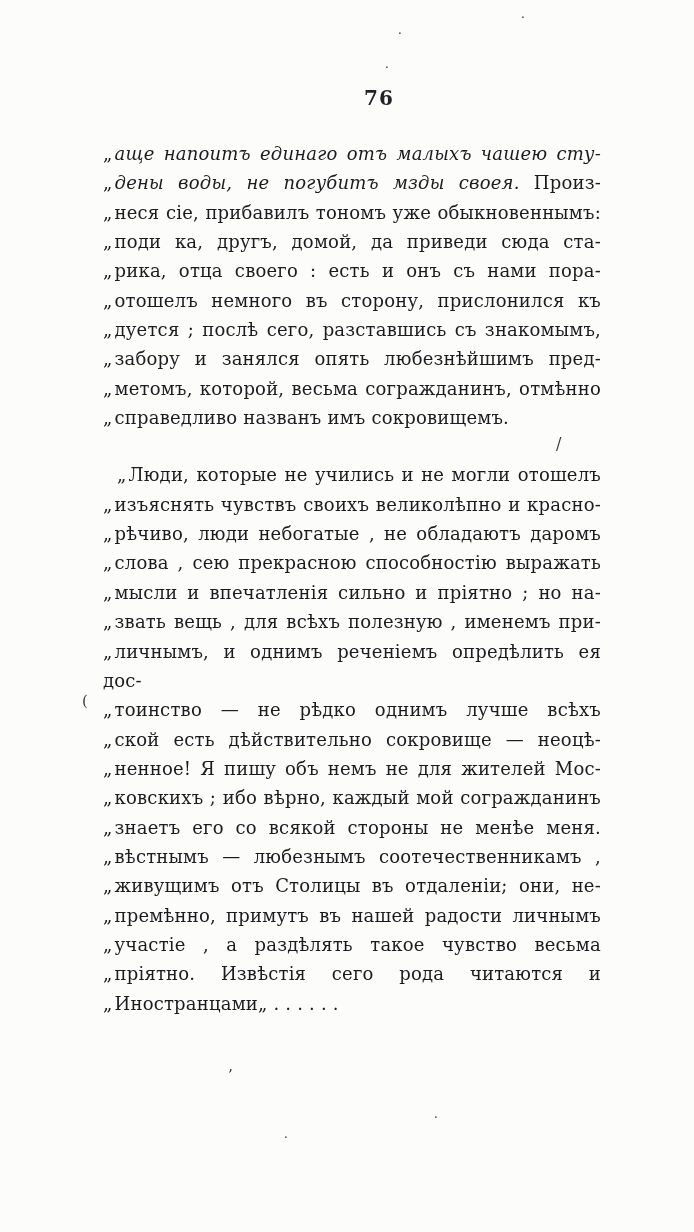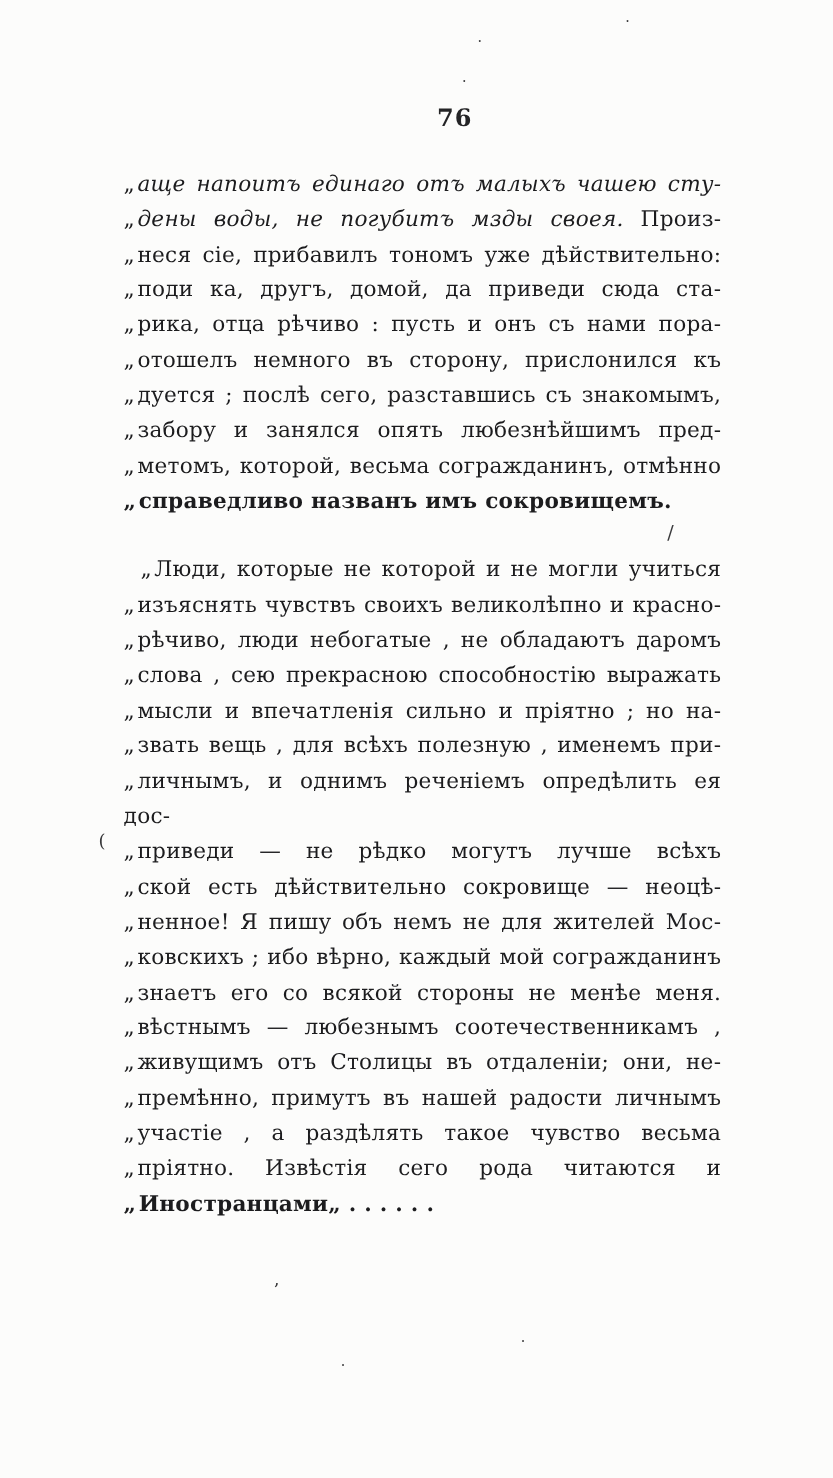--- a/index.html
+++ b/index.html
@@ -24,21 +24,21 @@
   .para.p2{margin-top:28px;}
   .line{
     font-size:18px;
     line-height:29.35px;
     text-align:justify;
     text-align-last:justify;
     letter-spacing:0.2px;
     white-space:nowrap; 
   }
   .line{white-space:normal;} 
-  .line.end{text-align-last:left;font-weight:bold;}
+  .line.end{text-align-last:left;}
   .line.indent{text-indent:14px;}
   .qm{padding-right:2px;}
   .it{font-style:italic;}
   .art{
     position:absolute;
     font-size:12px;color:#3a3a3c;
     font-family:"DejaVu Serif",serif;
     line-height:1;
   }
 </style>
@@ -47,39 +47,39 @@
 
 <div class="page">
 
   <div class="pageno">76</div>
 
   <div class="textblock">
 
     <div class="para p1">
       <div class="line"><span class="qm">„</span><span class="it">аще напоитъ единаго отъ малыхъ чашею сту-</span><span class="ro"></span></div>
       <div class="line"><span class="qm">„</span><span class="it">дены воды, не погубитъ мзды своея.</span><span class="ro"> Произ-</span></div>
-      <div class="line"><span class="qm">„</span><span class="it"></span><span class="ro">неся сіе, прибавилъ тономъ уже дѣйствительно:</span></div>
+      <div class="line"><span class="qm">„</span><span class="it"></span><span class="ro">неся сіе, прибавилъ тономъ уже обыкновеннымъ:</span></div>
       <div class="line"><span class="qm">„</span><span class="it"></span><span class="ro">поди ка, другъ, домой, да приведи сюда ста-</span></div>
-      <div class="line"><span class="qm">„</span><span class="it"></span><span class="ro">рика, отца рѣчиво : пусть и онъ съ нами пора-</span></div>
+      <div class="line"><span class="qm">„</span><span class="it"></span><span class="ro">рика, отца своего : есть и онъ съ нами пора-</span></div>
       <div class="line"><span class="qm">„</span><span class="it"></span><span class="ro">отошелъ немного въ сторону, прислонился къ</span></div>
       <div class="line"><span class="qm">„</span><span class="it"></span><span class="ro">дуется ; послѣ сего, разставшись съ знакомымъ,</span></div>
       <div class="line"><span class="qm">„</span><span class="it"></span><span class="ro">забору и занялся опять любезнѣйшимъ пред-</span></div>
       <div class="line"><span class="qm">„</span><span class="it"></span><span class="ro">метомъ, которой, весьма согражданинъ, отмѣнно</span></div>
       <div class="line end"><span class="qm">„</span><span class="it"></span><span class="ro">справедливо названъ имъ сокровищемъ.</span></div>
     </div>
 
     <div class="para p2">
-      <div class="line indent"><span class="qm">„</span><span class="ro">Люди, которые не которой и не могли учиться</span></div>
+      <div class="line indent"><span class="qm">„</span><span class="ro">Люди, которые не учились и не могли отошелъ</span></div>
       <div class="line"><span class="qm">„</span><span class="ro">изъяснять чувствъ своихъ великолѣпно и красно-</span></div>
       <div class="line"><span class="qm">„</span><span class="ro">рѣчиво, люди небогатые , не обладаютъ даромъ</span></div>
       <div class="line"><span class="qm">„</span><span class="ro">слова , сею прекрасною способностію выражать</span></div>
       <div class="line"><span class="qm">„</span><span class="ro">мысли и впечатленія сильно и пріятно ; но на-</span></div>
       <div class="line"><span class="qm">„</span><span class="ro">звать вещь , для всѣхъ полезную , именемъ при-</span></div>
       <div class="line"><span class="qm">„</span><span class="ro">личнымъ, и однимъ реченіемъ опредѣлить ея дос-</span></div>
-      <div class="line"><span class="qm">„</span><span class="ro">приведи — не рѣдко могутъ лучше всѣхъ</span></div>
+      <div class="line"><span class="qm">„</span><span class="ro">тоинство — не рѣдко однимъ лучше всѣхъ</span></div>
       <div class="line"><span class="qm">„</span><span class="ro">ской есть дѣйствительно сокровище — неоцѣ-</span></div>
       <div class="line"><span class="qm">„</span><span class="ro">ненное! Я пишу объ немъ не для жителей Мос-</span></div>
       <div class="line"><span class="qm">„</span><span class="ro">ковскихъ ; ибо вѣрно, каждый мой согражданинъ</span></div>
       <div class="line"><span class="qm">„</span><span class="ro">знаетъ его со всякой стороны не менѣе меня.</span></div>
       <div class="line"><span class="qm">„</span><span class="ro">вѣстнымъ — любезнымъ соотечественникамъ ,</span></div>
       <div class="line"><span class="qm">„</span><span class="ro">живущимъ отъ Столицы въ отдаленіи; они, не-</span></div>
       <div class="line"><span class="qm">„</span><span class="ro">премѣнно, примутъ въ нашей радости личнымъ</span></div>
       <div class="line"><span class="qm">„</span><span class="ro">участіе , а раздѣлять такое чувство весьма</span></div>
       <div class="line"><span class="qm">„</span><span class="ro">пріятно. Извѣстія сего рода читаются и</span></div>
       <div class="line end"><span class="qm">„</span><span class="ro">Иностранцами„ . . . . . .</span></div>

